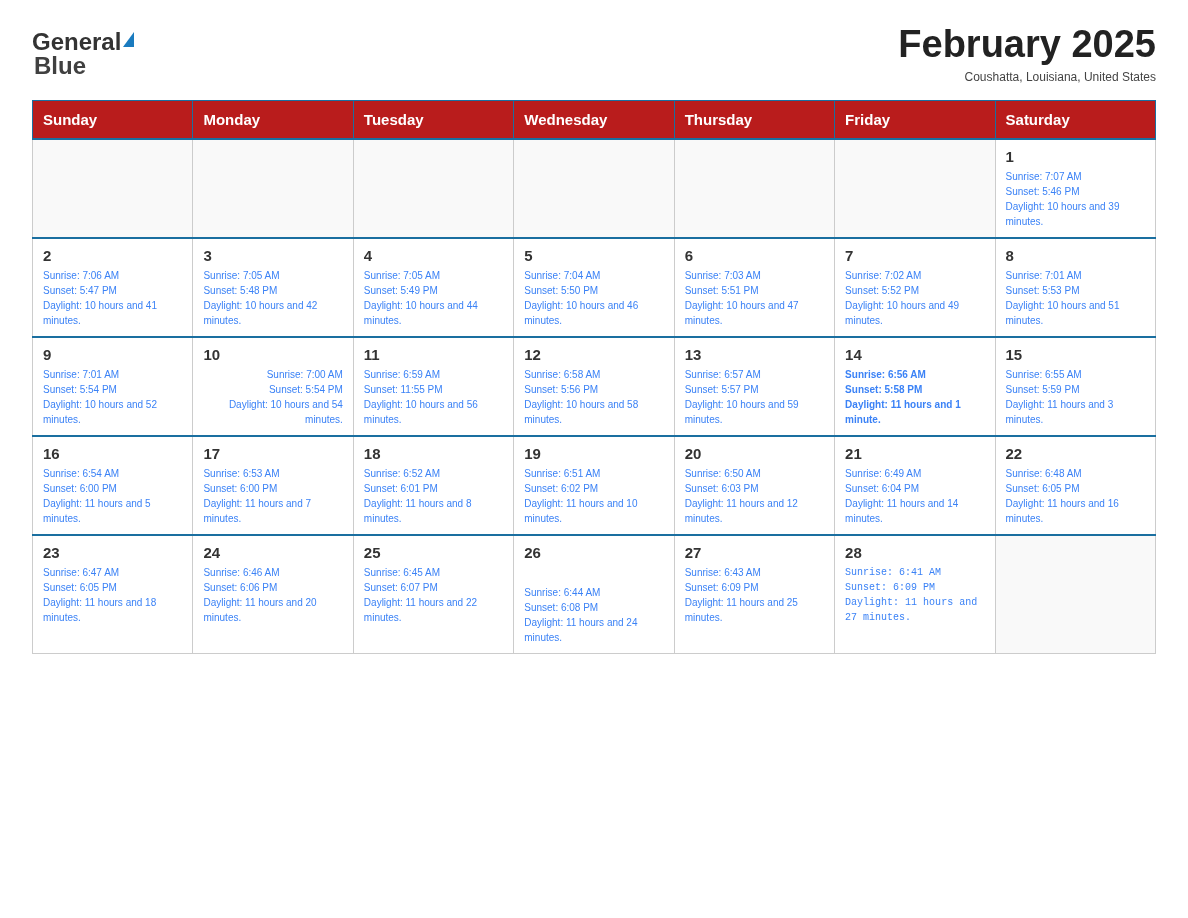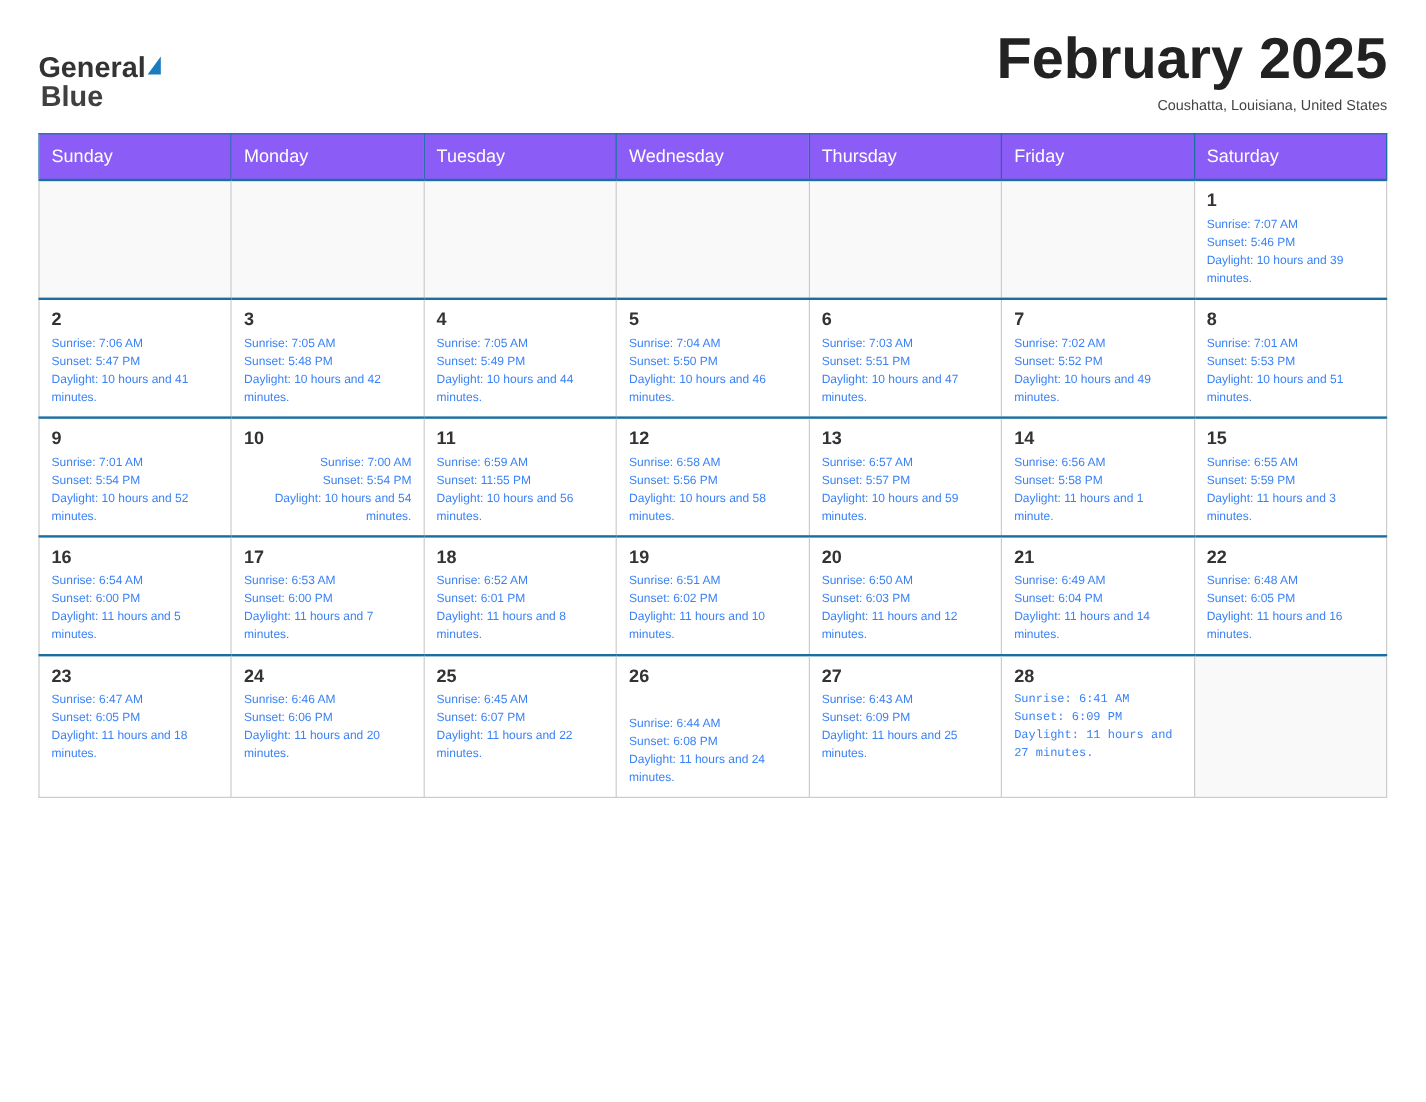--- a/index.html
+++ b/index.html
@@ -5,53 +5,53 @@
     * { box-sizing: border-box; margin: 0; padding: 0; }
     body {
       font-family: Arial, sans-serif;
       background: #fff;
       padding: 24px 32px;
       color: #333;
     }
     .header-row {
       display: flex;
       justify-content: space-between;
-      align-items: flex-end;
+      align-items: center;
       margin-bottom: 8px;
     }
     .logo {
       display: flex;
       flex-direction: column;
       align-items: flex-start;
     }
     .title-block {
       text-align: right;
     }
     .main-title {
-      font-size: 48px;
+      font-size: 38px;
       font-weight: bold;
       color: #222;
       line-height: 1.1;
     }
     .subtitle {
       font-size: 12px;
       color: #444;
       margin-top: 4px;
     }
     .calendar {
       width: 100%;
       border-collapse: collapse;
       margin-top: 16px;
     }
     .calendar th {
-      background-color: #8b5cf6;
+      background-color: #b91c1c;
       color: #fff;
       padding: 10px 10px;
       font-size: 15px;
-      font-weight: normal;
+      font-weight: bold;
       text-align: left;
       border: 1px solid #1a6fa0;
       margin-top: 15px;
     }
     .calendar td {
       vertical-align: top;
       border: 1px solid #ccc;
       padding: 8px 10px;
       width: 14.28%;
       min-height: 90px;
@@ -190,21 +190,21 @@
 Daylight: 10 hours and 58 minutes.</div>
         </td>
         <td>
           <span class="day-number">13</span>
           <div class="day-info" style="white-space: pre-line;">Sunrise: 6:57 AM
 Sunset: 5:57 PM
 Daylight: 10 hours and 59 minutes.</div>
         </td>
         <td>
           <span class="day-number">14</span>
-          <div class="day-info" style="white-space: pre-line;">Sunrise: 6:56 AM
+          <div class="day-info" style="white-space: pre-line; font-weight: bold;">Sunrise: 6:56 AM
 Sunset: 5:58 PM
 Daylight: 11 hours and 1 minute.</div>
         </td>
         <td>
           <span class="day-number">15</span>
           <div class="day-info" style="white-space: pre-line;">Sunrise: 6:55 AM
 Sunset: 5:59 PM
 Daylight: 11 hours and 3 minutes.</div>
         </td>
       </tr>

